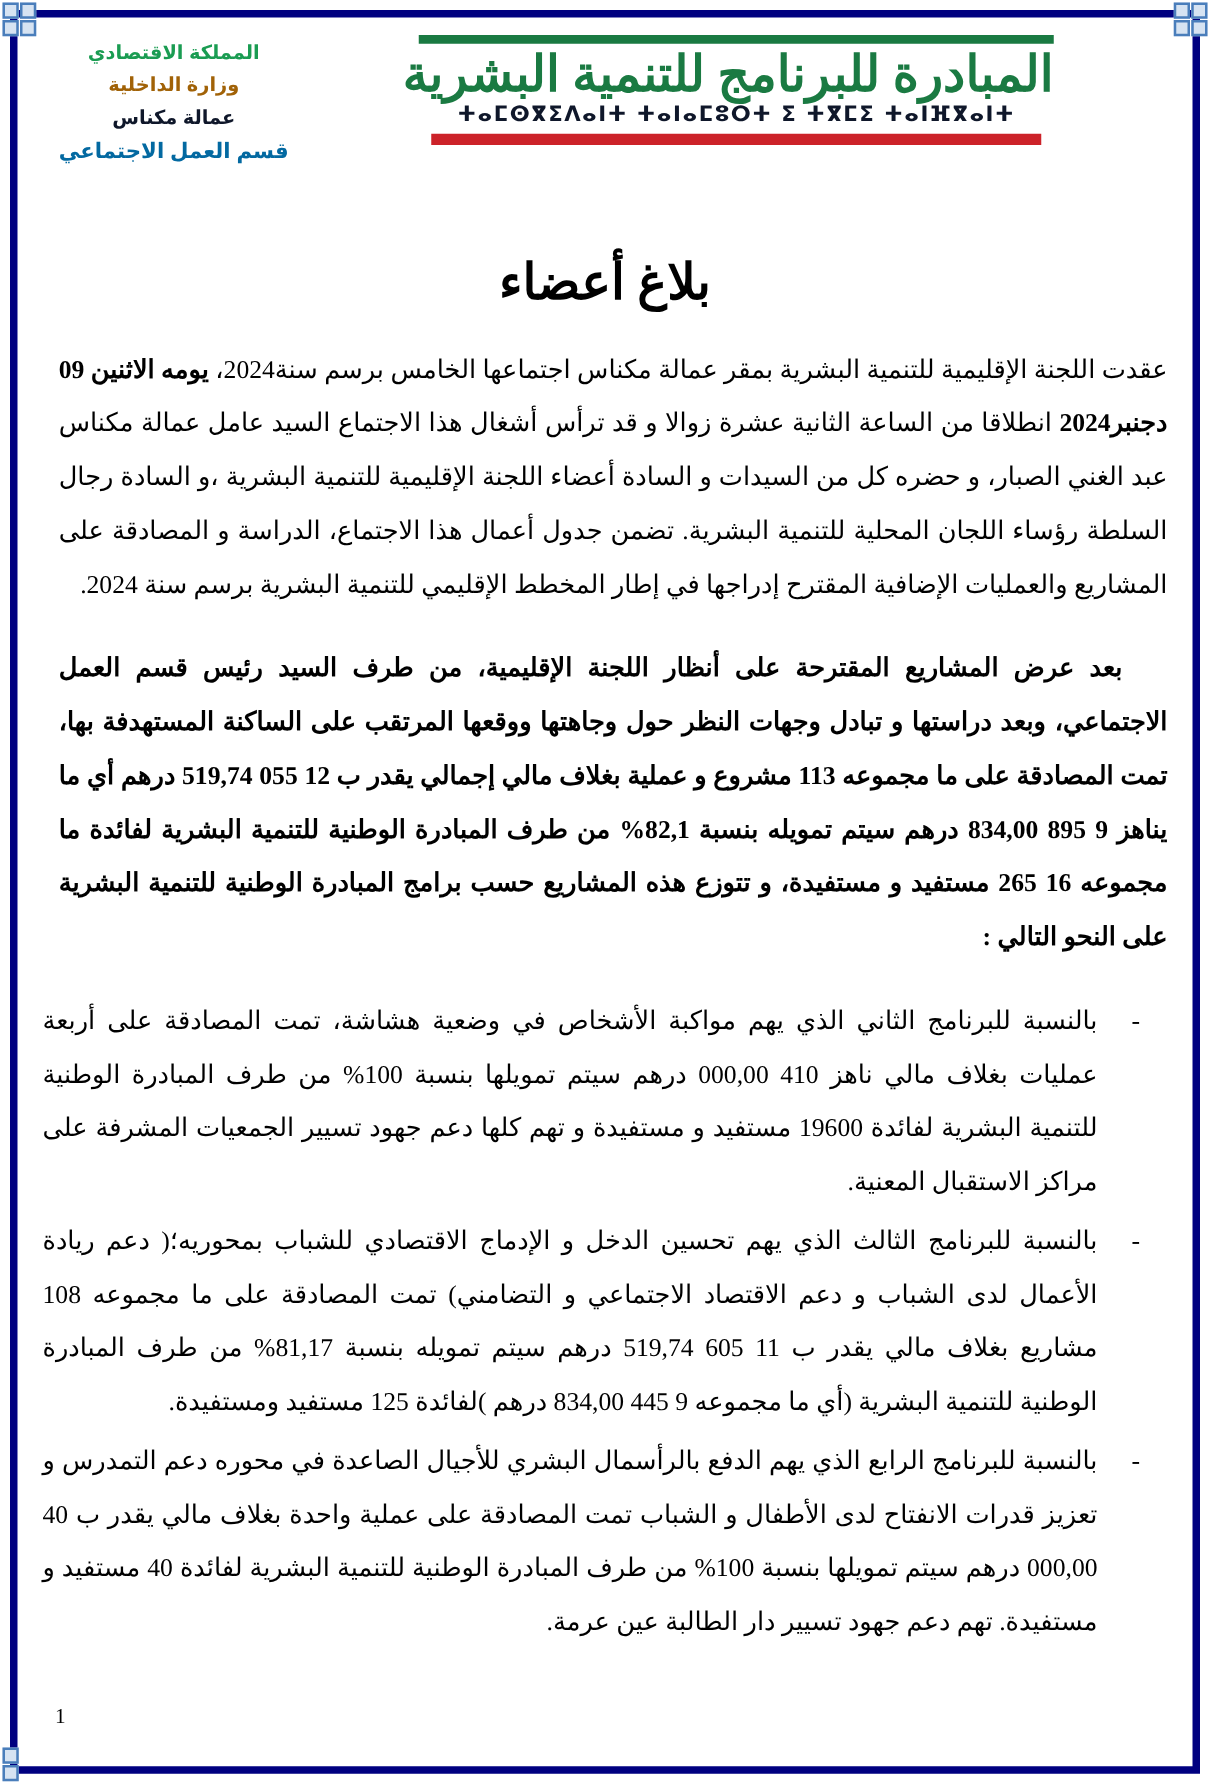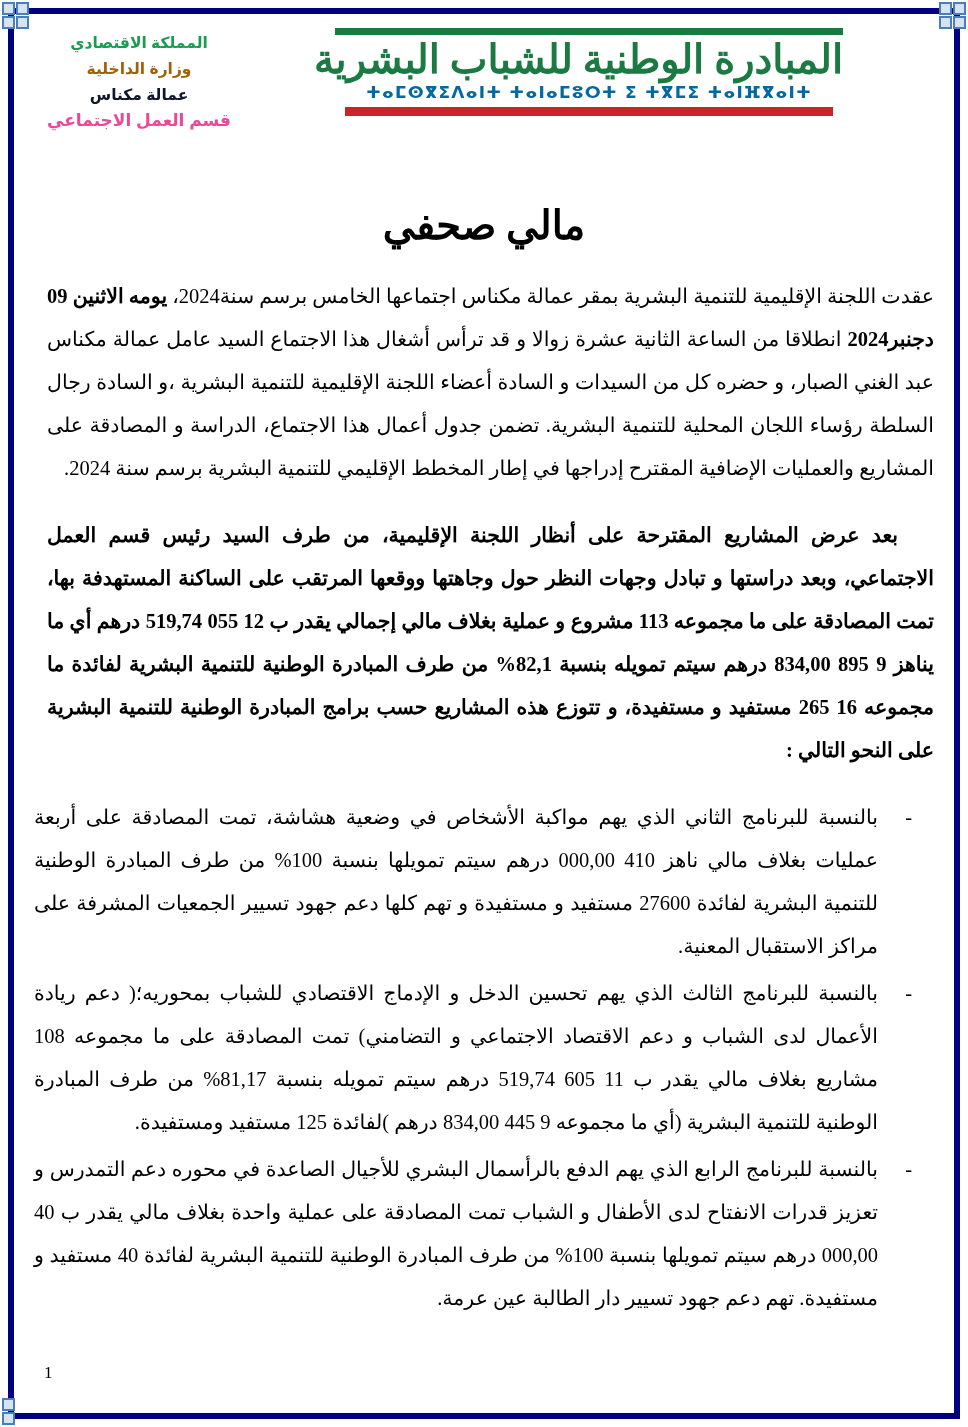--- a/index.html
+++ b/index.html
@@ -85,21 +85,21 @@
   .org-line {
     font-family: "Liberation Sans", "DejaVu Sans", sans-serif;
     font-size: 15.5px;
     line-height: 26px;
     font-weight: bold;
     white-space: nowrap;
   }
   .org-line.l1 { color: #1a9c52; }
   .org-line.l2 { color: #a16207; }
   .org-line.l3 { color: #0f172a; }
-  .org-line.l4 { color: #ec4899; font-size: 17px; }
+  .org-line.l4 { color: #0369a1; font-size: 17px; }
 
   
   .logo-wrap {
     flex: 1;
     display: flex;
     justify-content: center;
     padding-top: 6px;
   }
 
   .logo {
@@ -125,21 +125,21 @@
     font-weight: bold;
     line-height: 1.05;
     text-align: center;
     padding: 4px 0 0 0;
     letter-spacing: -1px;
     white-space: nowrap;
   }
 
   .logo-tifinagh {
     font-family: "DejaVu Sans", sans-serif;
-    color: #0369a1;
+    color: #0f172a;
     font-size: 17px;
     font-weight: bold;
     text-align: center;
     letter-spacing: 1.2px;
     direction: ltr;
     padding: 1px 0 0 0;
     white-space: nowrap;
   }
 
   
@@ -229,48 +229,48 @@
   <div class="handle bl"></div>
   <div class="handle bl2"></div>
 
   <div class="content">
 
     <div class="masthead">
 
       <div class="logo-wrap">
         <div class="logo">
           <div class="logo-bar-top"></div>
-          <div class="logo-arabic">المبادرة الوطنية للشباب البشرية</div>
+          <div class="logo-arabic">المبادرة للبرنامج للتنمية البشرية</div>
           <div class="logo-tifinagh">ⵜⴰⵎⵙⴳⵉⴷⴰⵏⵜ ⵜⴰⵏⴰⵎⵓⵔⵜ ⵉ ⵜⴳⵎⵉ ⵜⴰⵏⴼⴳⴰⵏⵜ</div>
           <div class="logo-bar-bottom"></div>
         </div>
       </div>
 
       <div class="org-lines">
         <div class="org-line l1">المملكة الاقتصادي</div>
         <div class="org-line l2">وزارة الداخلية</div>
         <div class="org-line l3">عمالة مكناس</div>
         <div class="org-line l4">قسم العمل الاجتماعي</div>
       </div>
 
     </div>
 
-    <div class="doc-title">مالي صحفي</div>
+    <div class="doc-title">بلاغ أعضاء</div>
 
     <div class="body-text">
 
       <p class="para p1"><span>عقدت اللجنة الإقليمية للتنمية البشرية بمقر عمالة مكناس اجتماعها الخامس برسم سنة2024، </span><span class="bold">يومه الاثنين 09 دجنبر2024</span><span> انطلاقا من الساعة الثانية عشرة زوالا و قد  ترأس أشغال هذا الاجتماع  السيد عامل عمالة مكناس عبد الغني الصبار، و حضره كل من السيدات و السادة أعضاء اللجنة الإقليمية للتنمية البشرية ،و السادة رجال السلطة رؤساء اللجان المحلية للتنمية البشرية. تضمن جدول أعمال هذا الاجتماع، الدراسة و المصادقة على المشاريع والعمليات الإضافية المقترح إدراجها في إطار المخطط الإقليمي للتنمية البشرية برسم سنة 2024.</span></p>
 
       <p class="para p2">بعد عرض المشاريع المقترحة على أنظار اللجنة الإقليمية، من طرف السيد رئيس قسم العمل الاجتماعي، وبعد دراستها و تبادل وجهات النظر حول وجاهتها ووقعها المرتقب على الساكنة المستهدفة بها، تمت المصادقة على ما مجموعه 113 مشروع و عملية بغلاف مالي إجمالي يقدر ب 12 055 519,74 درهم أي ما يناهز  9 895 834,00  درهم سيتم تمويله بنسبة 82,1% من طرف المبادرة الوطنية للتنمية البشرية لفائدة ما مجموعه 16 265 مستفيد و مستفيدة، و تتوزع هذه المشاريع حسب برامج المبادرة الوطنية للتنمية البشرية على النحو التالي :</p>
 
       <ul class="bullets">
 
         <li class="bullet">
           <span class="bullet-marker">-</span>
-          <span>بالنسبة للبرنامج الثاني الذي يهم مواكبة الأشخاص في وضعية هشاشة، تمت المصادقة على أربعة عمليات بغلاف مالي ناهز 410 000,00 درهم سيتم تمويلها بنسبة 100% من طرف المبادرة الوطنية للتنمية البشرية لفائدة 27600 مستفيد و مستفيدة و تهم كلها دعم جهود تسيير الجمعيات المشرفة على مراكز الاستقبال المعنية.</span>
+          <span>بالنسبة للبرنامج الثاني الذي يهم مواكبة الأشخاص في وضعية هشاشة، تمت المصادقة على أربعة عمليات بغلاف مالي ناهز 410 000,00 درهم سيتم تمويلها بنسبة 100% من طرف المبادرة الوطنية للتنمية البشرية لفائدة 19600 مستفيد و مستفيدة و تهم كلها دعم جهود تسيير الجمعيات المشرفة على مراكز الاستقبال المعنية.</span>
         </li>
 
         <li class="bullet">
           <span class="bullet-marker">-</span>
           <span>بالنسبة للبرنامج الثالث الذي يهم تحسين الدخل و الإدماج الاقتصادي للشباب بمحوريه؛( دعم ريادة الأعمال لدى الشباب و دعم الاقتصاد الاجتماعي و التضامني) تمت المصادقة على ما مجموعه 108 مشاريع بغلاف مالي يقدر ب 11 605 519,74 درهم سيتم تمويله بنسبة 81,17% من طرف المبادرة الوطنية للتنمية البشرية (أي ما مجموعه 9 445 834,00 درهم )لفائدة 125 مستفيد ومستفيدة.</span>
         </li>
 
         <li class="bullet">
           <span class="bullet-marker">-</span>
           <span>بالنسبة للبرنامج الرابع الذي يهم الدفع بالرأسمال البشري للأجيال الصاعدة في محوره دعم التمدرس و تعزيز قدرات الانفتاح لدى الأطفال و الشباب  تمت المصادقة على عملية واحدة بغلاف مالي يقدر ب 40 000,00 درهم سيتم تمويلها بنسبة 100% من طرف المبادرة الوطنية للتنمية البشرية لفائدة 40 مستفيد و مستفيدة. تهم دعم جهود تسيير دار الطالبة عين عرمة.</span>

